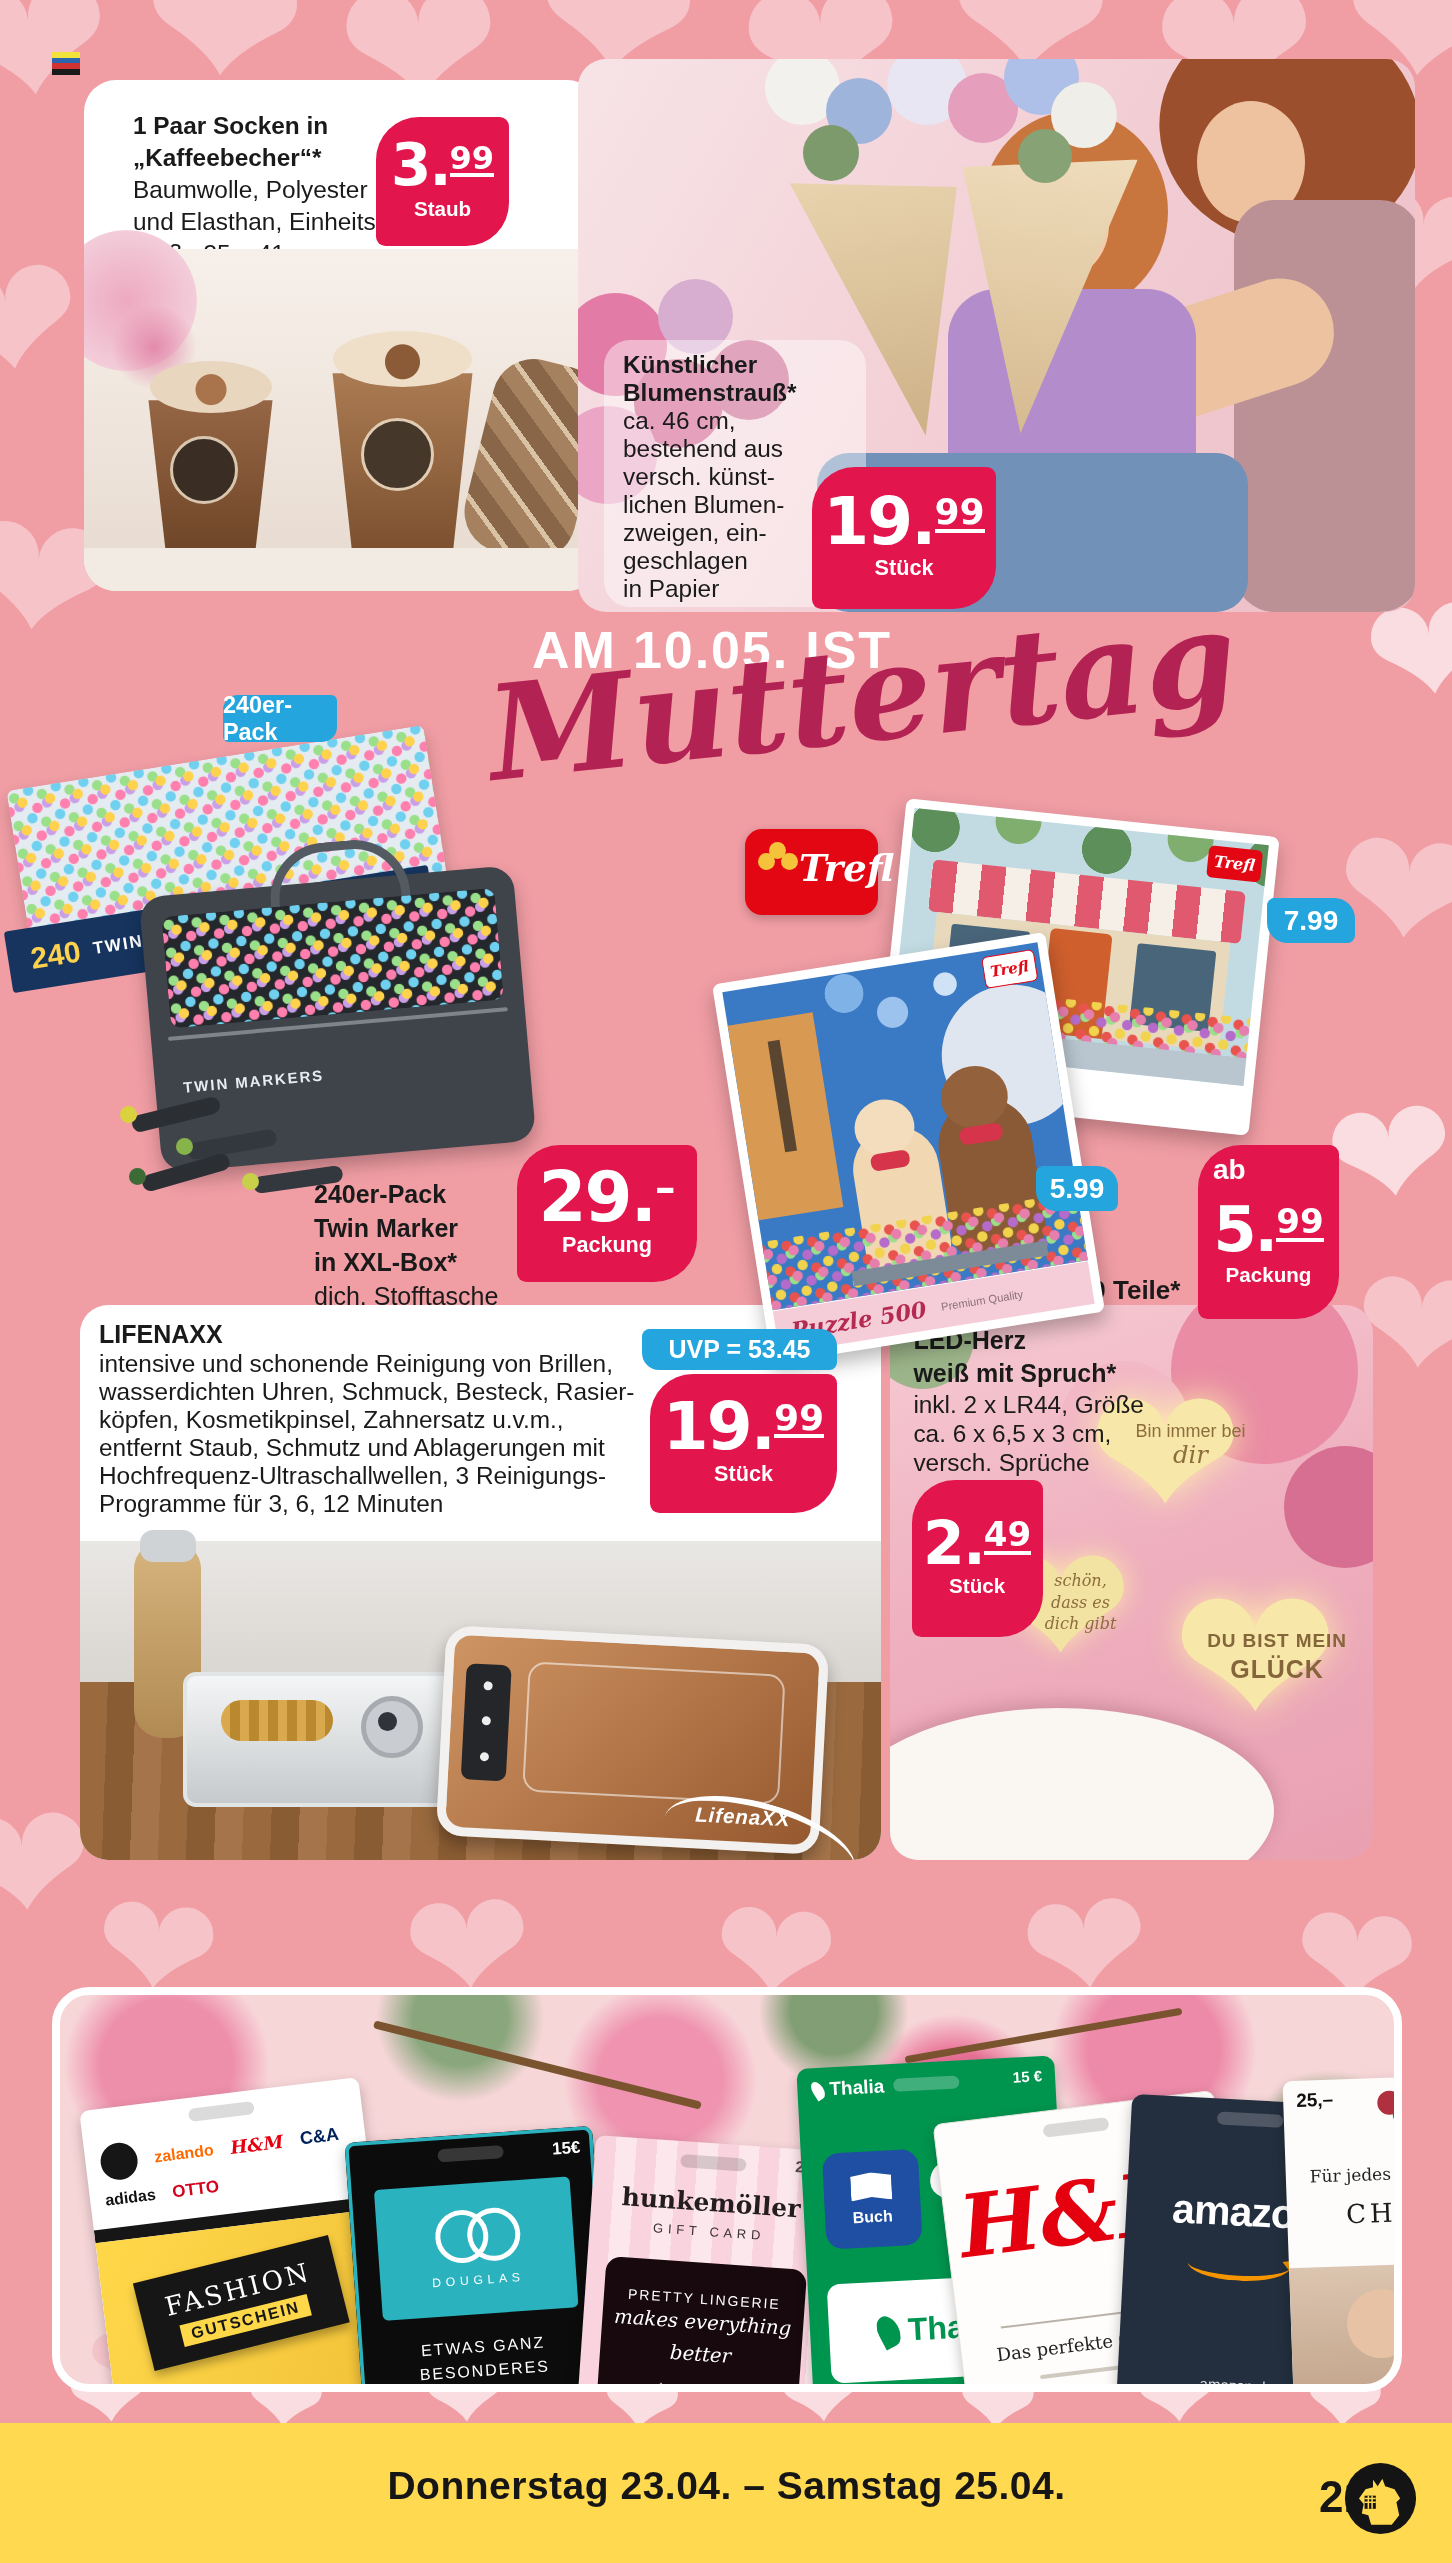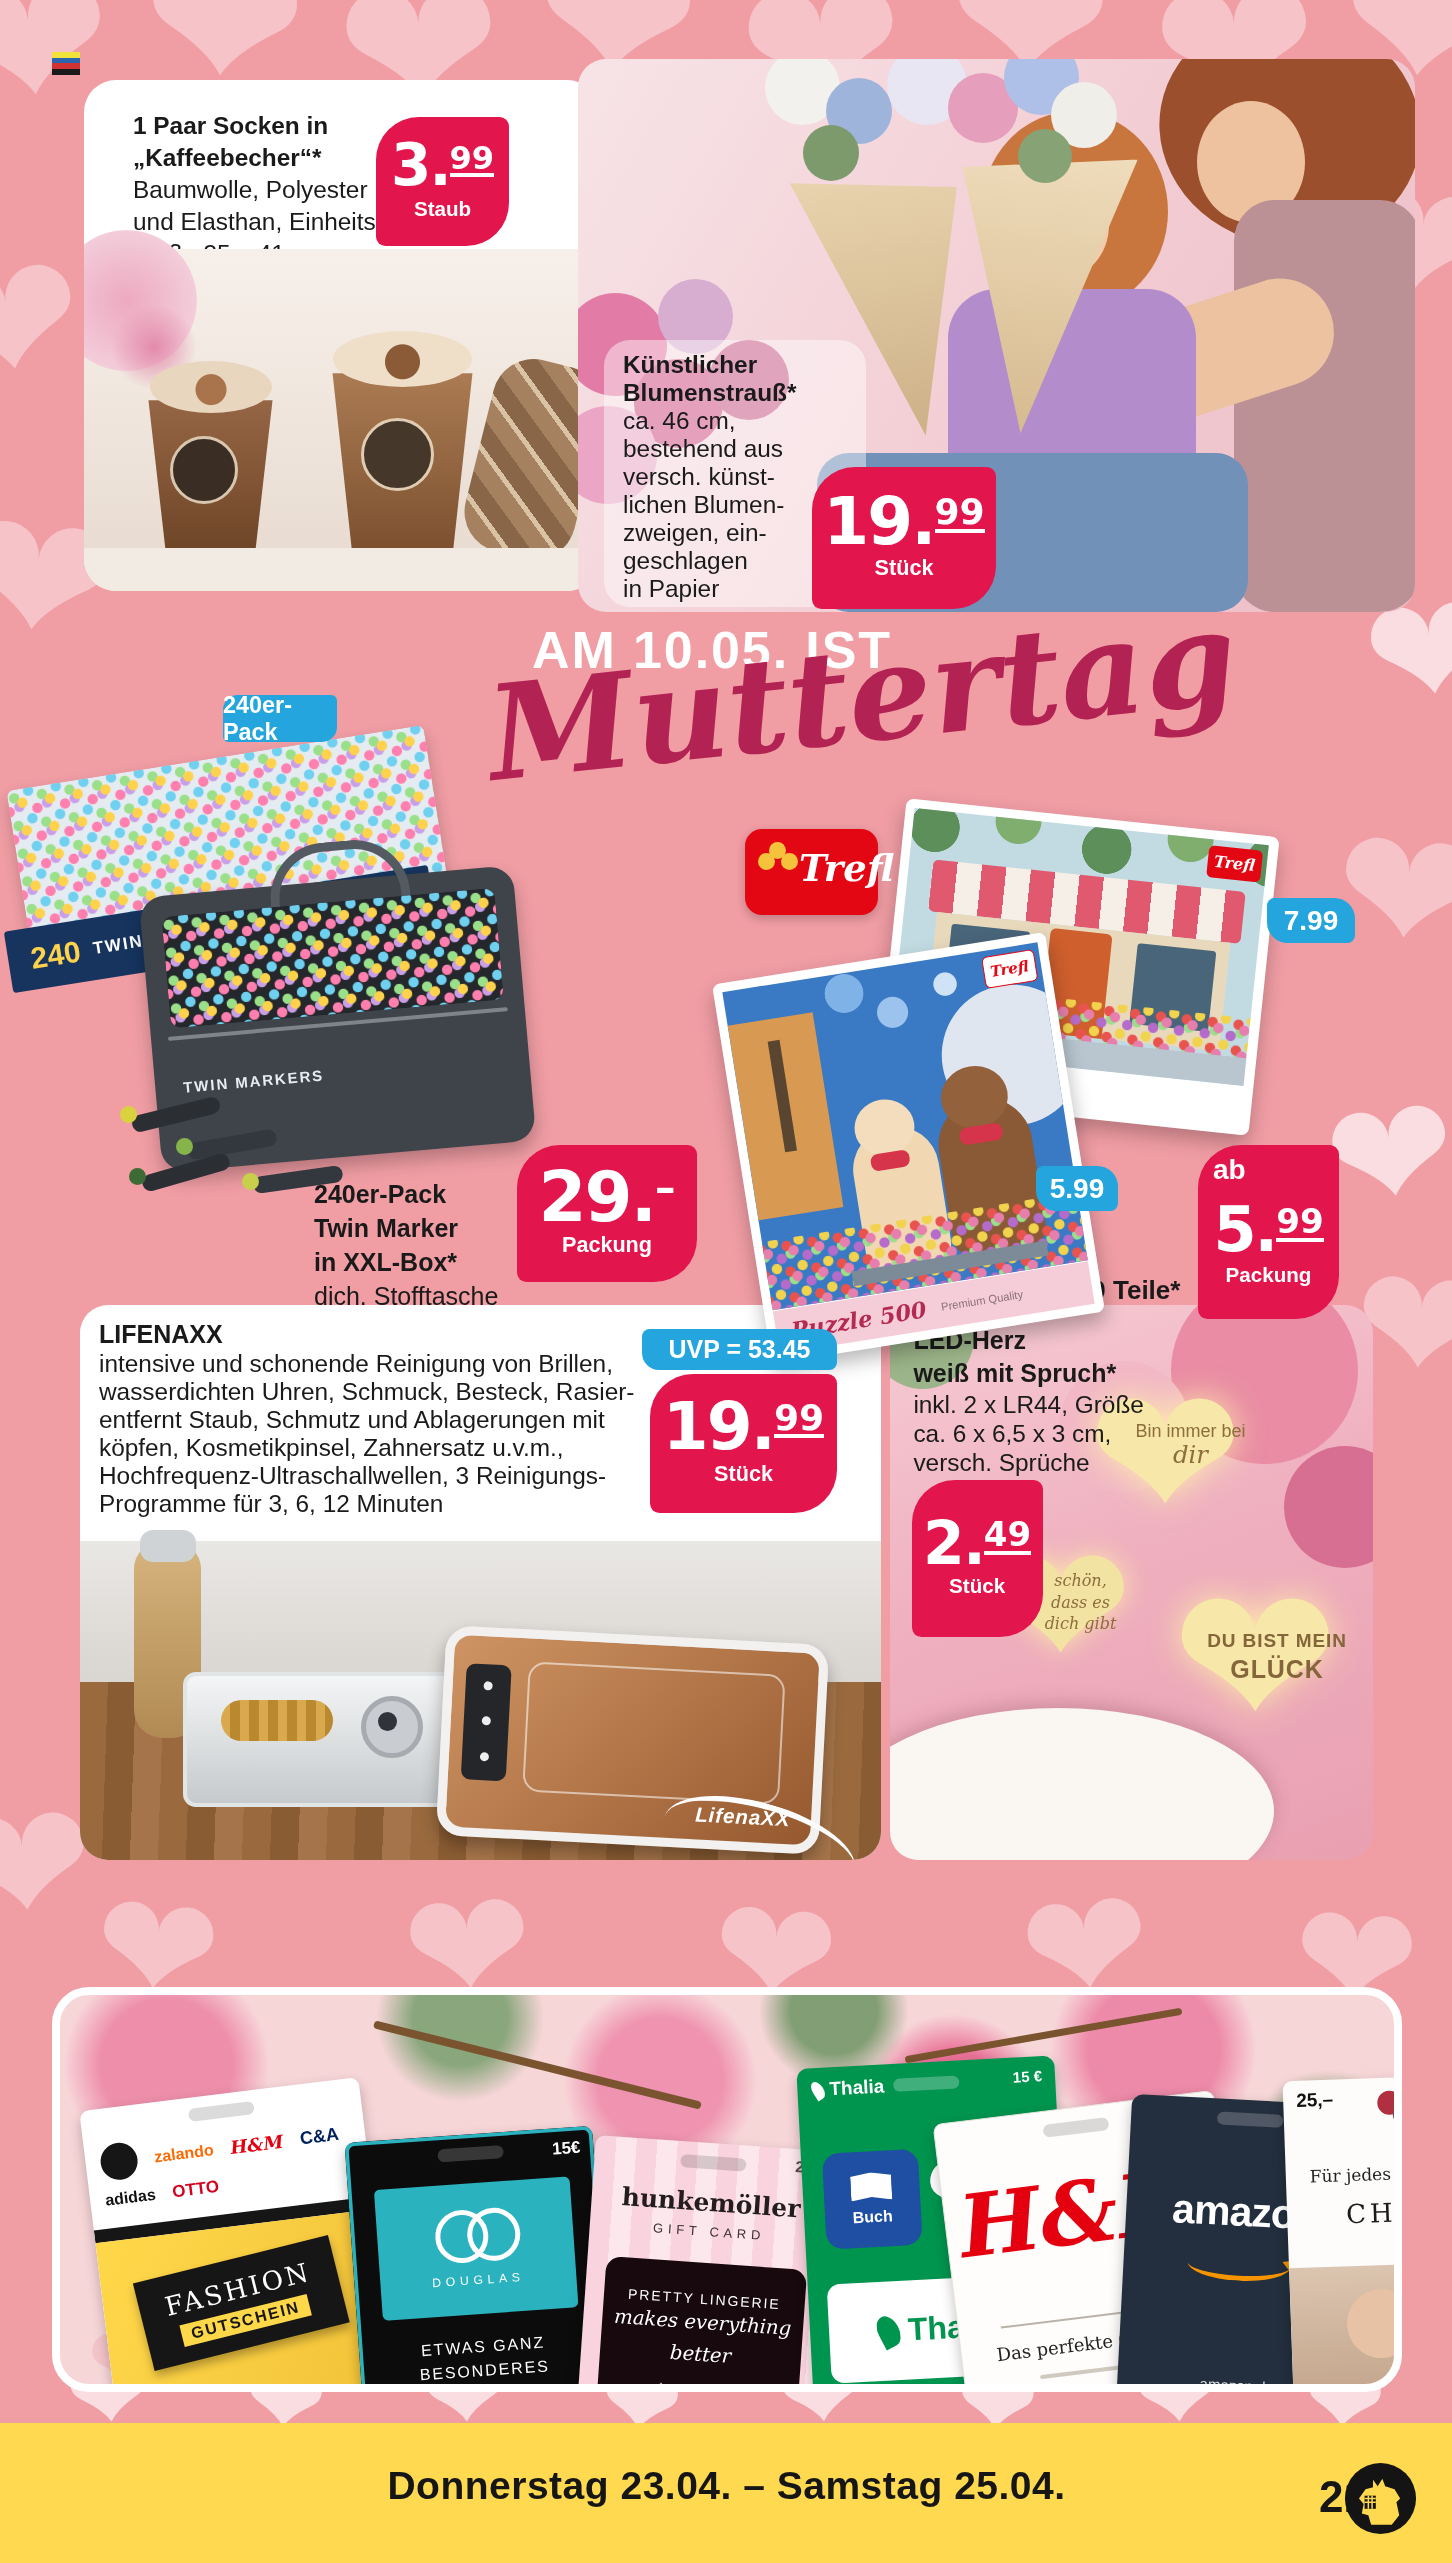--- a/index.html
+++ b/index.html
@@ -274,22 +274,22 @@
       <span class="pb-sup u" style="font-size:34px;">99</span>
     </div>
     <span class="pb-unit" style="font-size:20.6px;">Packung</span>
   </div>
 
   <section class="card" style="left:80px;top:1305px;width:801px;height:555px;border-radius:28px;">
     <div class="abs" style="left:19px;top:13px;">
       <span class="ln b" style="font-size:25px;line-height:32px;">LIFENAXX</span>
       <span class="ln" style="font-size:24.4px;line-height:28px;">intensive und schonende Reinigung von Brillen,</span>
       <span class="ln" style="font-size:24.4px;line-height:28px;">wasserdichten Uhren, Schmuck, Besteck, Rasier-</span>
+      <span class="ln" style="font-size:24.4px;line-height:28px;">köpfen, Kosmetikpinsel, Zahnersatz u.v.m.,</span>
       <span class="ln" style="font-size:24.4px;line-height:28px;">entfernt Staub, Schmutz und Ablagerungen mit</span>
-      <span class="ln" style="font-size:24.4px;line-height:28px;">köpfen, Kosmetikpinsel, Zahnersatz u.v.m.,</span>
       <span class="ln" style="font-size:24.4px;line-height:28px;">Hochfrequenz-Ultraschallwellen, 3 Reinigungs-</span>
       <span class="ln" style="font-size:24.4px;line-height:28px;">Programme für 3, 6, 12 Minuten</span>
     </div>
 
     <div class="abs" style="left:0;top:236px;width:801px;height:319px;background:linear-gradient(#e9e7e4,#d9d5d1 45%,#cfcac5);">
       <div class="abs" style="left:0;top:141px;width:801px;height:178px;background:repeating-linear-gradient(92deg,#9a6a3e 0 28px,#8a5c33 28px 56px,#a5744a 56px 84px);"></div>
       <div class="abs" style="left:54px;top:0px;width:67px;height:197px;border-radius:28px;background:linear-gradient(#d7b57e,#b08a52);"></div>
       <div class="abs" style="left:60px;top:-11.2px;width:56px;height:32px;border-radius:13px;background:#cfd3d6;"></div>
       <div class="abs" style="left:103px;top:131px;width:328px;height:127px;border-radius:13px;background:linear-gradient(#f4f5f6,#c6cacc);border:4.7px solid #e2e5e6;"></div>
       <div class="abs" style="left:141px;top:159px;width:112px;height:41px;border-radius:20.6px;background:repeating-linear-gradient(90deg,#d9a94e 0 9.4px,#b9882f 9.4px 19px);"></div>

